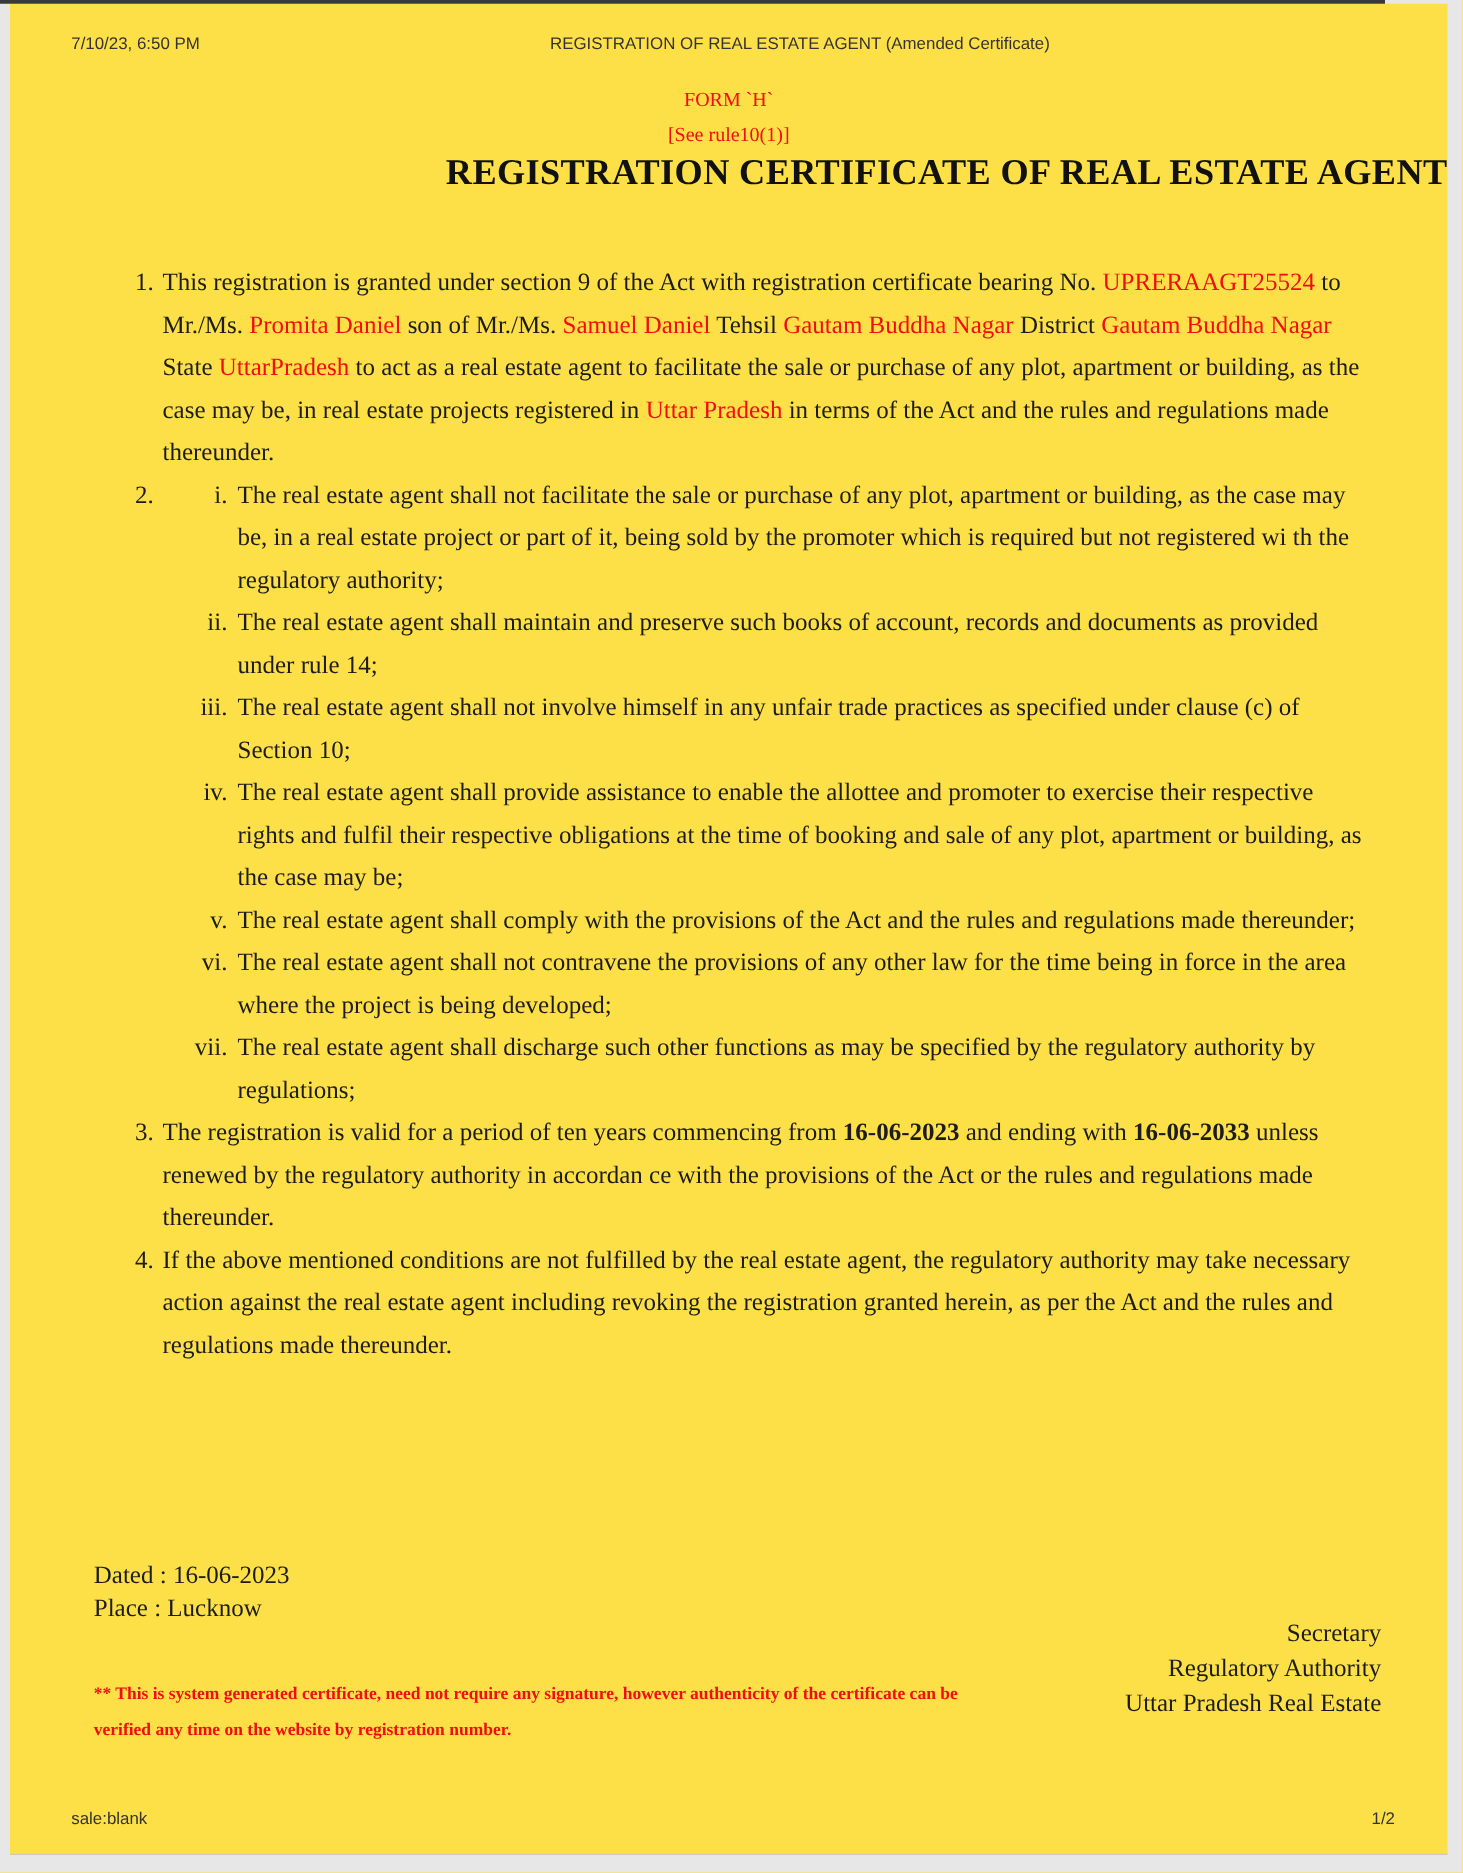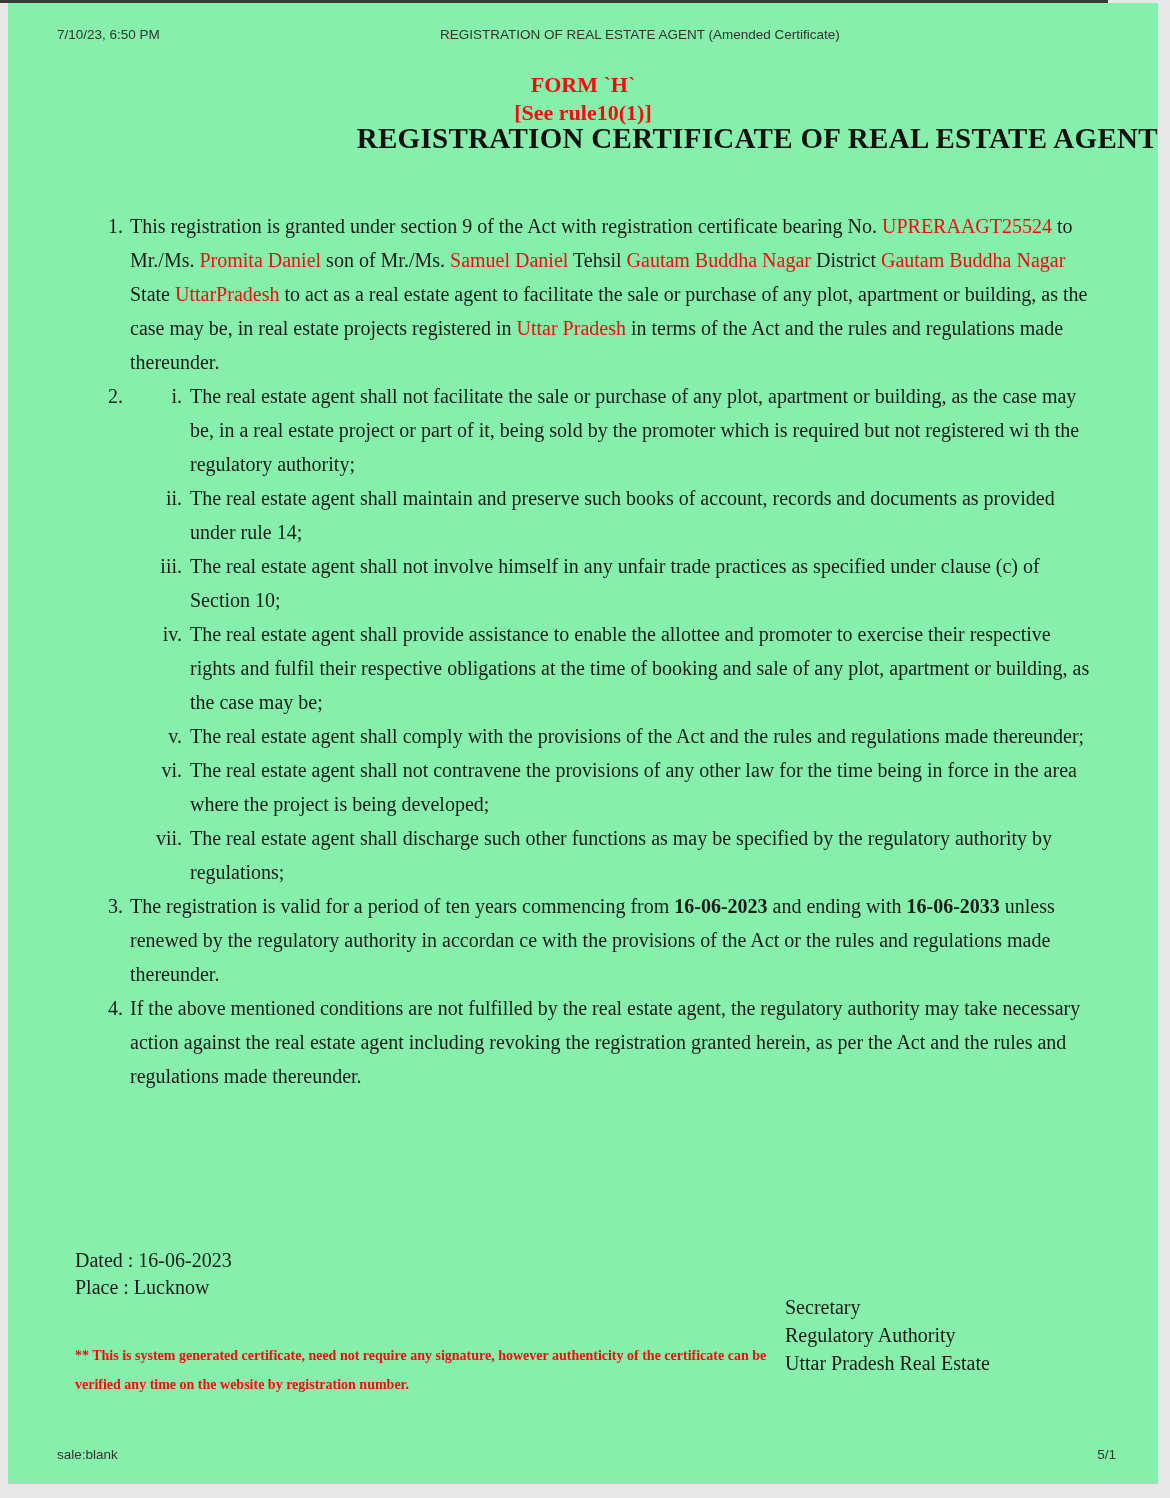--- a/index.html
+++ b/index.html
@@ -8,21 +8,21 @@
   body {
     position: relative;
     background: #e7e7e7;
     font-family: "Liberation Serif", serif;
     overflow: hidden;
   }
   .page {
     position: absolute;
     left: 8px; top: 3px;
     width: 1150px; height: 1481px;
-    background: #86efac;
+    background: #fde047;
     border-bottom: 1px solid #c9c9c9;
   }
   .topline {
     position: absolute;
     left: 0; top: 0;
     width: 1108px; height: 3px;
     background: #3a3a3a;
     z-index: 5;
   }
   
@@ -36,21 +36,21 @@
   .print-footer {
     position: absolute;
     left: 49px; right: 42px; top: 1444px;
     display: flex;
     justify-content: space-between;
   }
   
   .h-form, .h-rule {
     position: absolute; left: 0; right: 0;
     text-align: center;
-    font-size: 22px; font-weight: bold;
+    font-size: 16px; font-weight: normal;
     color: var(--accent);
   }
   .h-form { top: 69px; }
   .h-rule { top: 97px; }
   .h-title {
     position: absolute; left: 0; right: 0; top: 119px;
     text-align: right;
     font-size: 29px; font-weight: bold;
     letter-spacing: 0.3px;
     color: #111111;
@@ -81,21 +81,21 @@
     left: 67px; top: 1219px;
     font-size: 20px;
     line-height: 27px;
     color: var(--ink);
     margin-top: 25px;
   }
   .signature {
     position: absolute;
     left: 777px; top: 1290px;
     width: 320px;
-    text-align: left;
+    text-align: right;
     font-size: 20px;
     line-height: 28px;
     color: var(--ink);
   }
   .disclaimer {
     position: absolute;
     left: 67px; top: 1338px;
     width: 700px;
     font-size: 14px;
     font-weight: bold;
@@ -139,16 +139,16 @@
   <div class="signature">
     <div>Secretary</div>
     <div>Regulatory Authority</div>
     <div>Uttar Pradesh Real Estate</div>
   </div>
 
   <div class="disclaimer">** This is system generated certificate, need not require any signature, however authenticity of the certificate can be verified any time on the website by registration number.</div>
 
   <div class="print-footer">
     <span>sale:blank</span>
-    <span>5/1</span>
+    <span>1/2</span>
   </div>
 
 </div>
 
 </body></html>

